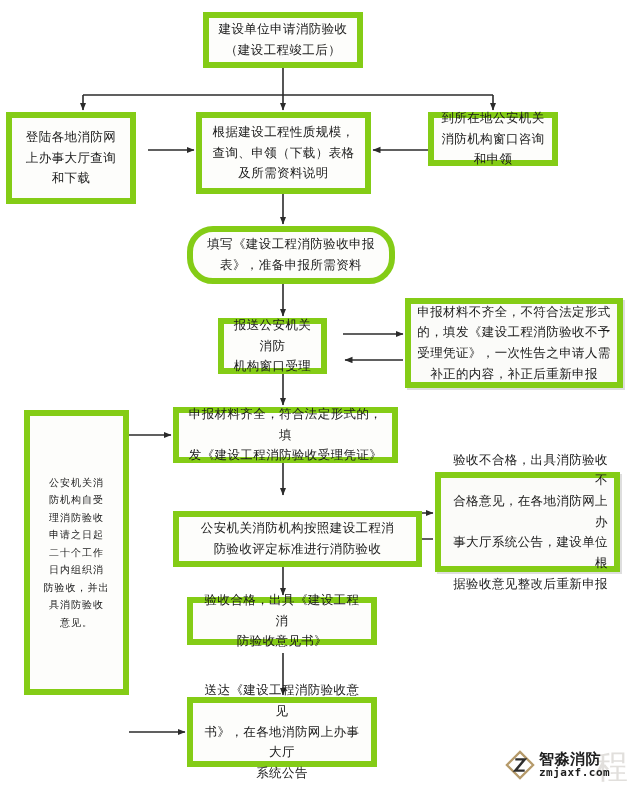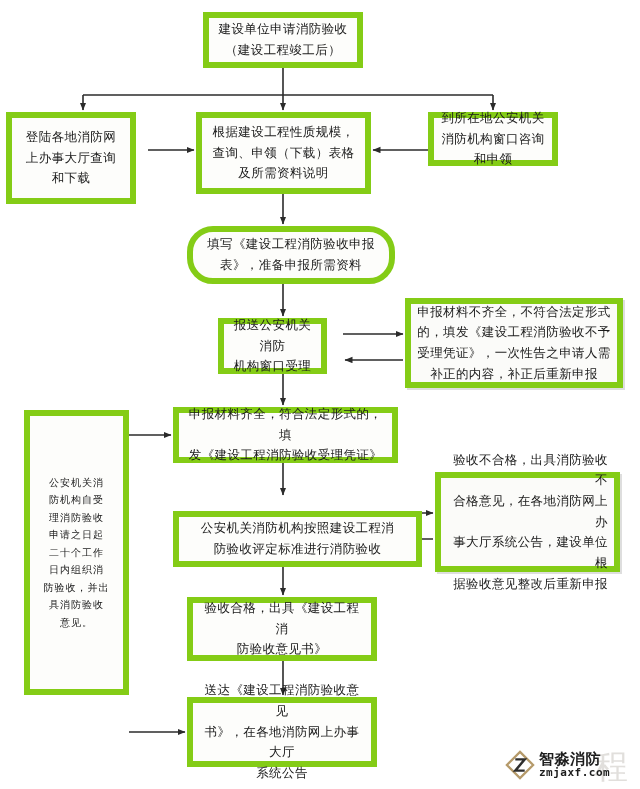--- a/index.html
+++ b/index.html
@@ -198,21 +198,21 @@
 防验收评定标准进行消防验收</span>
   </div>
 
   <div class="node shadowed" style="left:435px; top:472px; width:185px; height:100px;text-align:right;">
     <span class="txt">验收不合格，出具消防验收不
 合格意见，在各地消防网上办
 事大厅系统公告，建设单位根
 据验收意见整改后重新申报</span>
   </div>
 
-  <div class="node" style="left:187px; top:597px; width:190px; height:64px;">
+  <div class="node" style="left:187px; top:597px; width:190px; height:48px;">
     <span class="txt">验收合格，出具《建设工程消
 防验收意见书》</span>
   </div>
 
   <div class="node" style="left:187px; top:697px; width:190px; height:70px;">
     <span class="txt">送达《建设工程消防验收意见
 书》，在各地消防网上办事大厅
 系统公告</span>
   </div>
 

